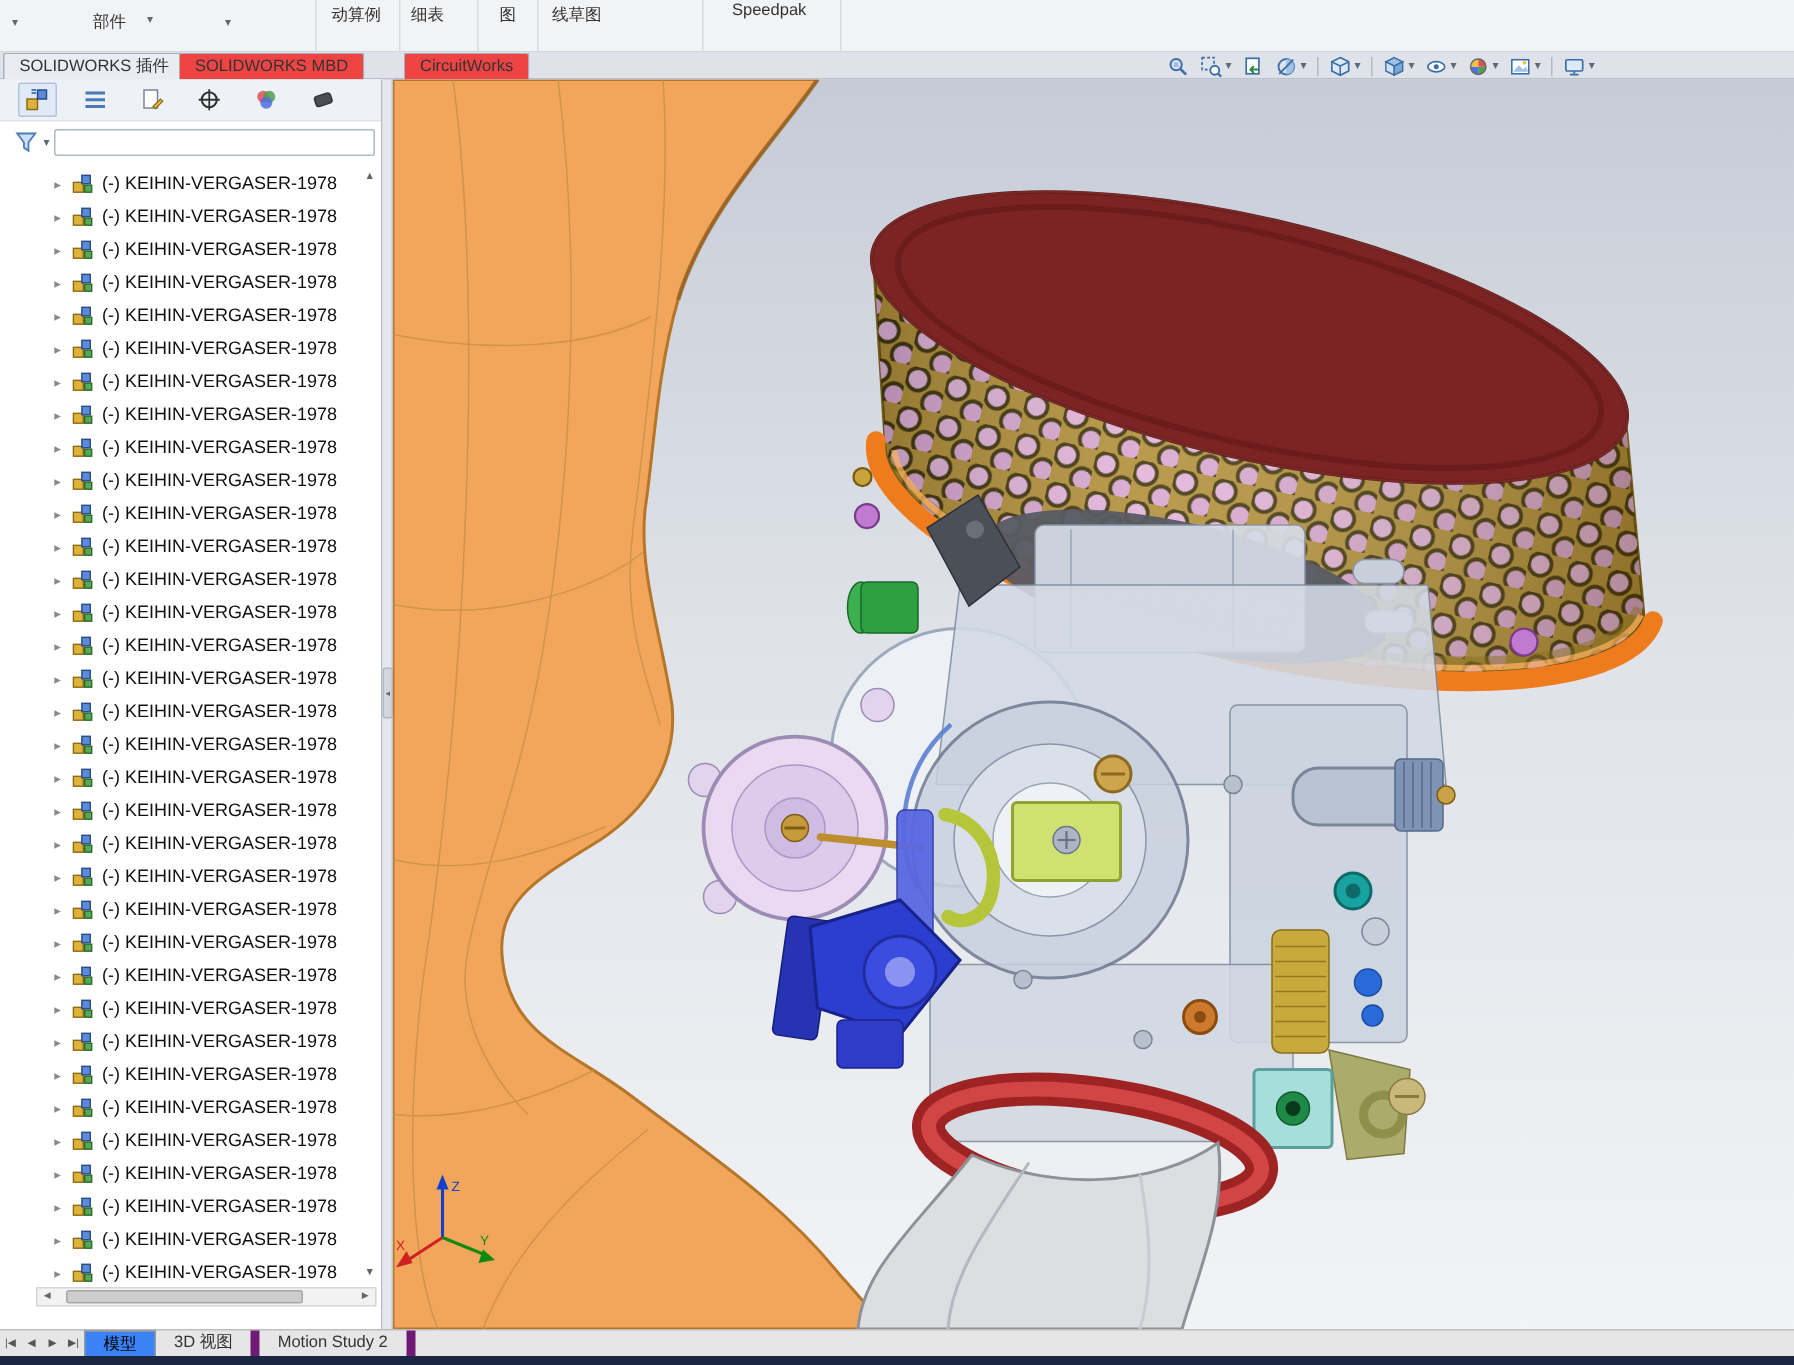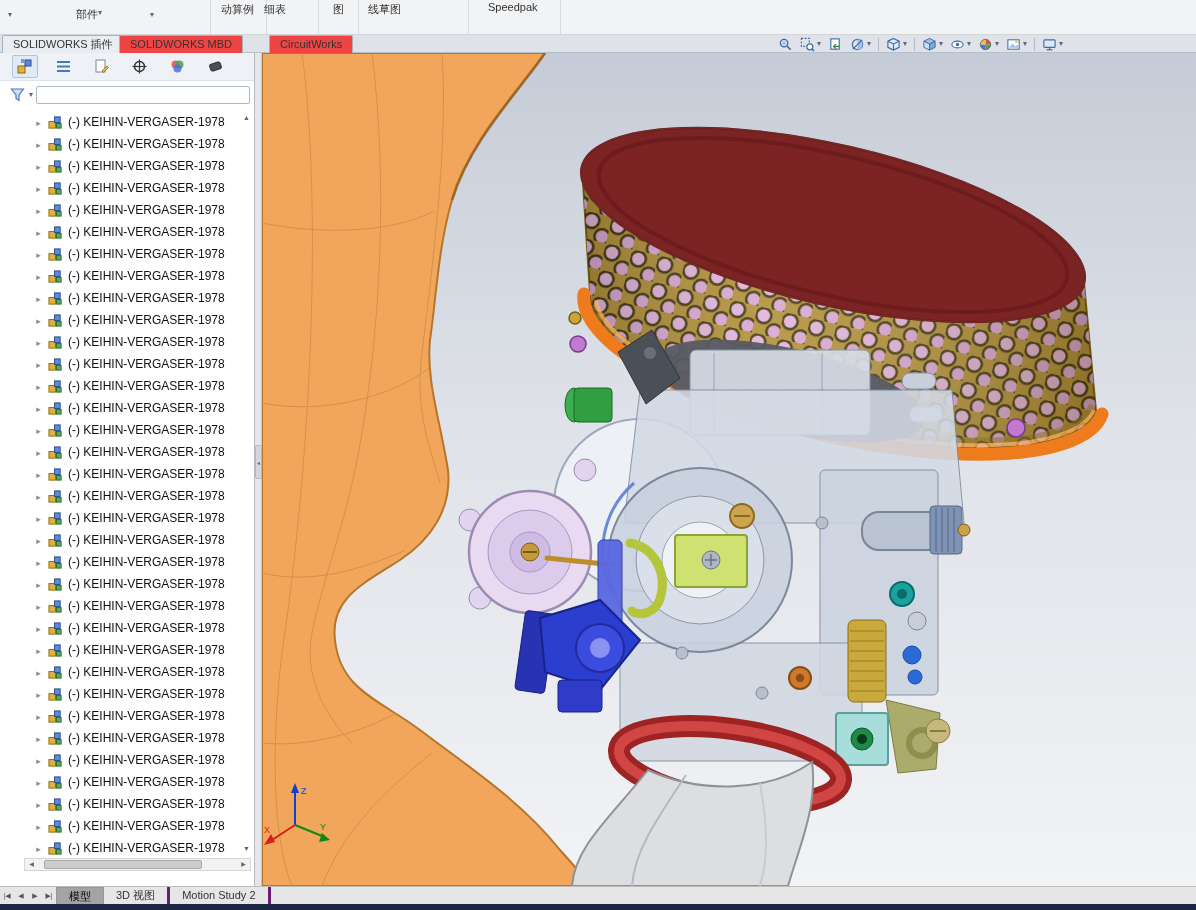--- a/index.html
+++ b/index.html
@@ -55,38 +55,38 @@
   .split-handle { position: absolute; left: 0; top: 392px; width: 7px; height: 34px; background: #d2d7df; border: 1px solid #b2b9c4; border-radius: 2px; font-size: 6px; color: #667; display: flex; align-items: center; justify-content: center; }
   .split-handle::before { content: "◂"; }
 
   .viewport { position: absolute; left: 262px; top: 53px; width: 934px; height: 833px;
               background: linear-gradient(180deg, #c6ccd7 0%, #dfe2e8 45%, #f2f3f6 100%); overflow: hidden; }
   .viewport svg.scene { position: absolute; left: 0; top: 0; }
 
   
   .statusbar { position: absolute; left: 0; top: 886px; width: 100%; height: 18px; background: #e6e6e6; border-top: 1px solid #bdbdbd; display: flex; align-items: stretch; }
   .sb-nav { width: 14px; font-size: 7px; color: #555; text-align: center; line-height: 17px; }
-  .doc-tab { padding: 0 12px; font-size: 11px; line-height: 16px; color: #333; border-right: 3px solid #701a75; }
-  .doc-tab.active { background: #a3a3a3; border: 1px solid #979797; border-bottom: none; color: #000; }
+  .doc-tab { padding: 0 12px; font-size: 11px; line-height: 16px; color: #333; border-right: 6px solid #701a75; }
+  .doc-tab.active { background: #3b82f6; border: 1px solid #979797; border-bottom: none; color: #000; }
   .taskbar-strip { position: absolute; left: 0; top: 904px; width: 100%; height: 6px; background: #1b2742; }
 </style>
 </head>
 <body>
 
 <div class="app">
 
   <div class="ribbon">
     <span class="rcaret caret" style="left:8px; top:11px;">▾</span>
-    <span class="ribbon-label" style="left:76px; top:7px;">部件</span>
+    <span class="ribbon-label" style="left:62px; top:7px;">部件</span>
     <span class="rcaret caret" style="left:98px; top:9px;">▾</span>
     <span class="rcaret caret" style="left:150px; top:11px;">▾</span>
     <span class="rsep" style="left:210px;"></span>
     <span class="ribbon-label" style="left:221px; top:2px;">动算例</span>
     <span class="rsep" style="left:266px;"></span>
-    <span class="ribbon-label" style="left:264px; top:2px;">细表</span>
+    <span class="ribbon-label" style="left:274px; top:2px;">细表</span>
     <span class="rsep" style="left:318px;"></span>
     <span class="ribbon-label" style="left:333px; top:2px;">图</span>
     <span class="rsep" style="left:358px;"></span>
     <span class="ribbon-label" style="left:368px; top:2px;">线草图</span>
     <span class="rsep" style="left:468px;"></span>
     <span class="ribbon-label" style="left:488px; top:1px;">Speedpak</span>
     <span class="rsep" style="left:560px;"></span>
   </div>
 
   <div class="tabstrip">

